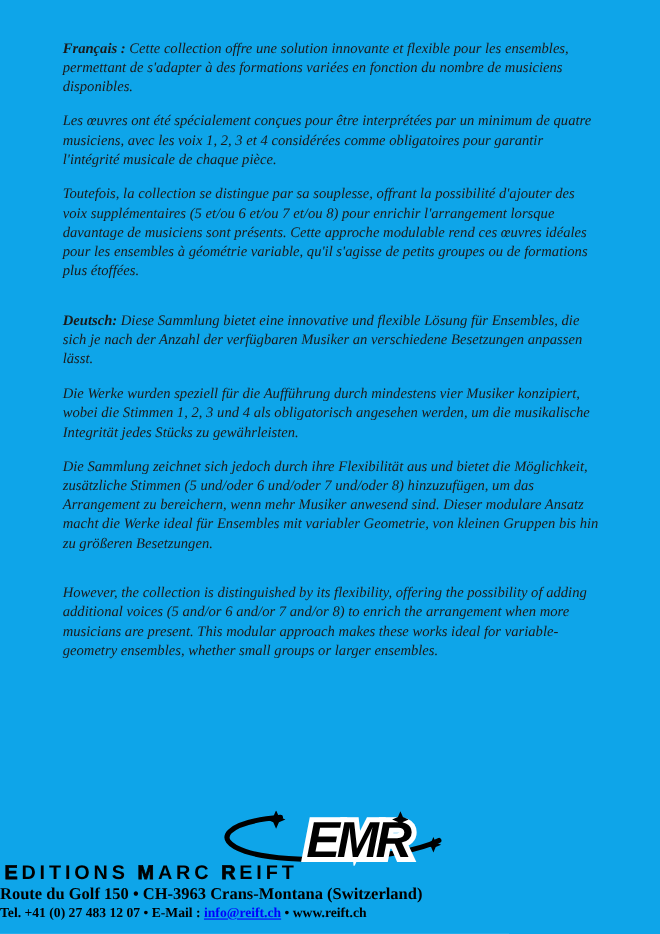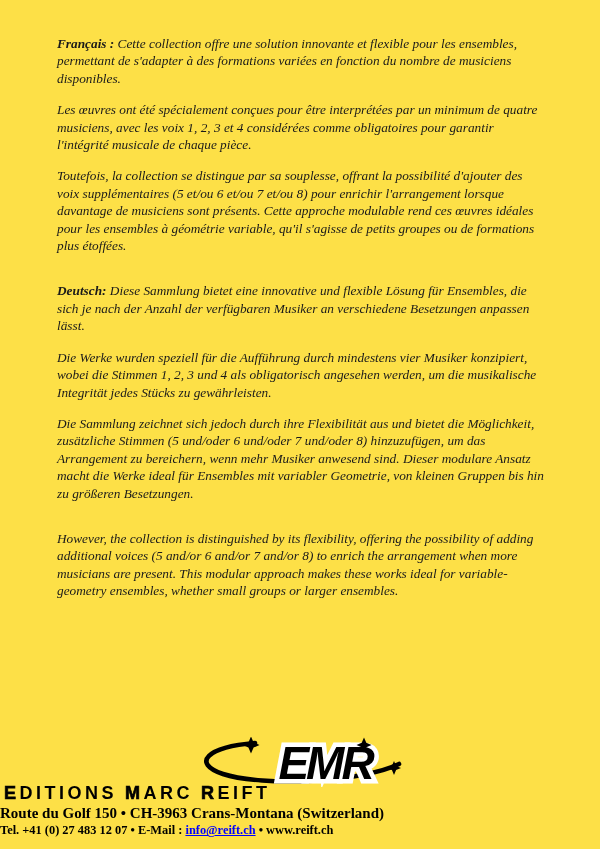--- a/index.html
+++ b/index.html
@@ -1,20 +1,20 @@
 <!DOCTYPE html>
 <html><head>
 <meta charset="utf-8">
 <style>
   html, body { margin: 0; padding: 0; background: #ffffff; }
   .page {
     position: relative;
     width: 600px;
     height: 849px;
-    background: #fde047;
+    background: #0ea5e9;
     overflow: hidden;
   }
   .content {
     position: absolute;
     top: 35px;
     left: 57px;
     width: 490px;
     font-family: "Liberation Serif", serif;
     font-style: italic;
     font-size: 13.3px;

